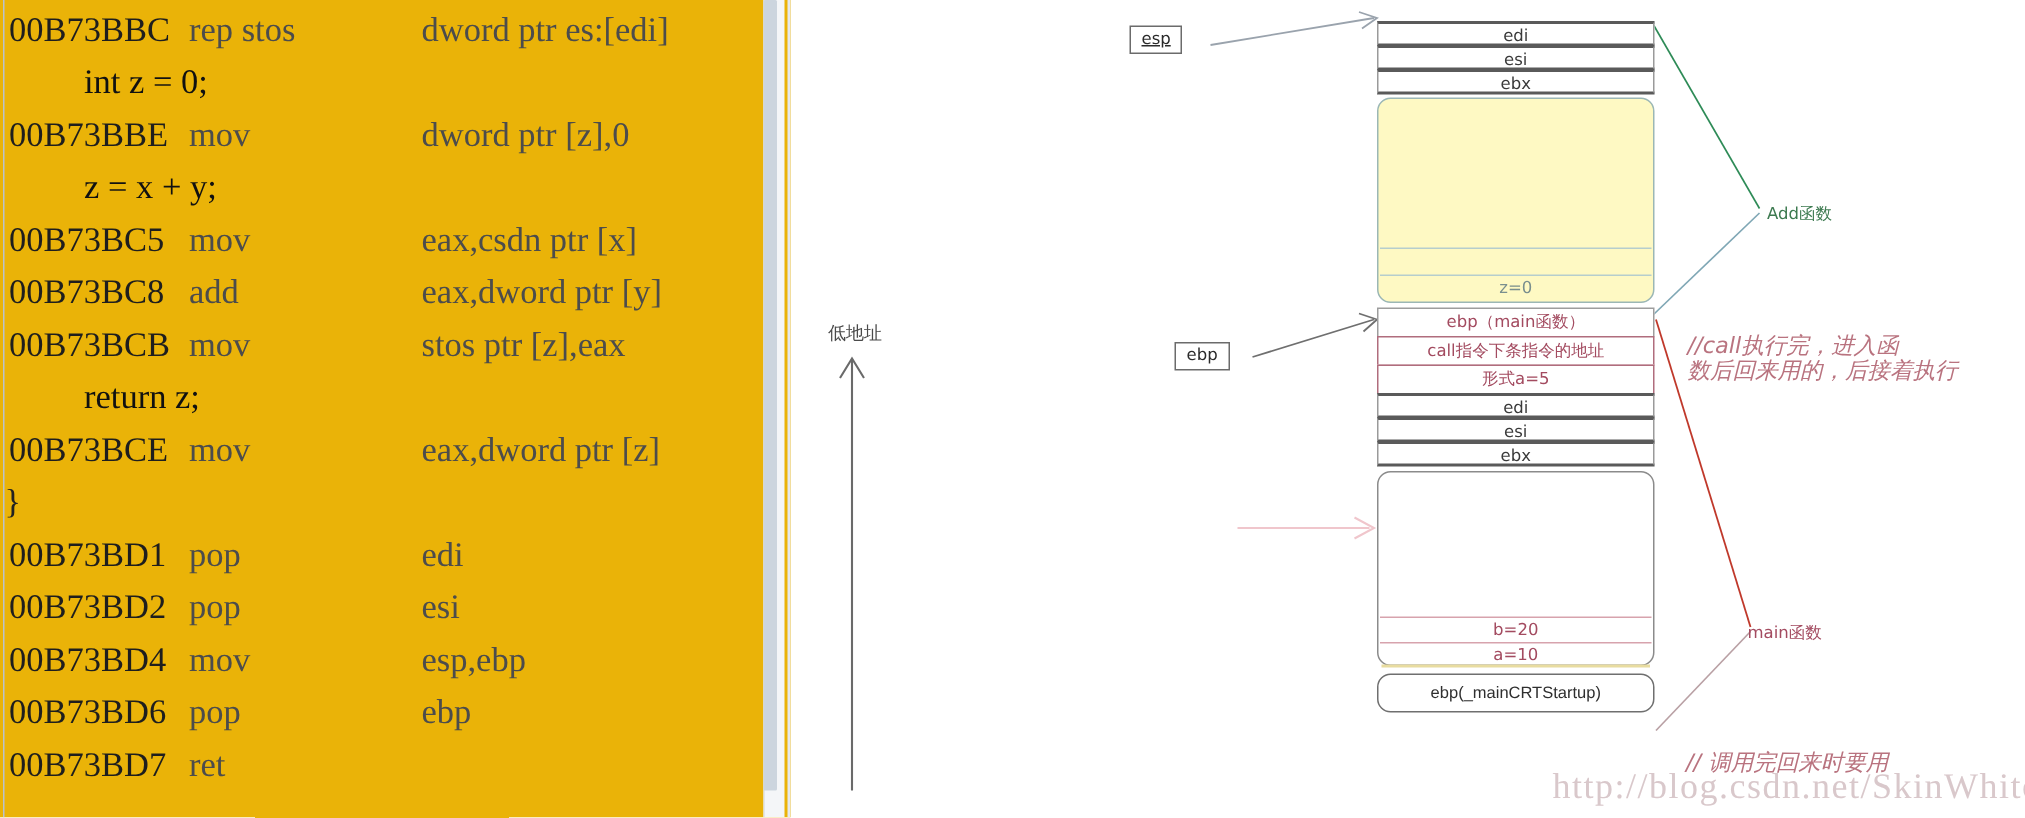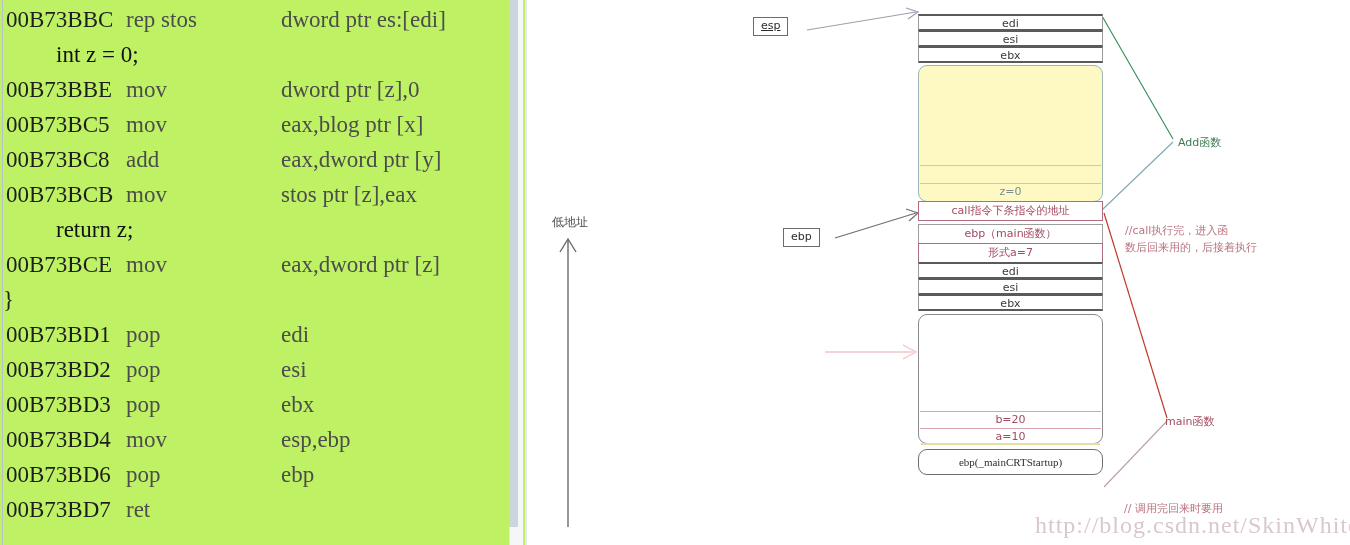--- a/index.html
+++ b/index.html
@@ -15,21 +15,21 @@
     overflow: hidden;
     font-family: "Liberation Sans", sans-serif;
   }
 
   
   #code-pane {
     position: absolute;
     left: 0; top: 0;
     width: 527px;
     height: 545px;
-    background: #bef264;
+    background: #eab308;
     overflow: hidden;
   }
   #code-left-rule {
     position: absolute;
     left: 2px; top: 0;
     width: 1px; height: 545px;
     background: #b9c2cc;
   }
   #code-lines {
     position: absolute;
@@ -249,43 +249,44 @@
   #startup-frame {
     box-sizing: border-box;
     width: 185px;
     height: 26px;
     line-height: 24px;
     text-align: center;
     border: 1px solid #6f6f6f;
     border-radius: 9px;
     margin-top: 5px;
     background: #ffffff;
-    font-family: Liberation Serif, serif;
+    font-family: Liberation Sans, sans-serif;
     font-size: 11px;
     color: #2f2f2f;
   }
 
   
   .fn-label {
     position: absolute;
     font-family: "DejaVu Sans", sans-serif;
     font-size: 11px;
     white-space: nowrap;
   }
   #label-add  { left: 508px; top: 135px; color: #3d7a50; }
   #label-main { left: 495px; top: 414px; color: #a34b60; }
 
   
   .note {
     position: absolute;
     font-family: "DejaVu Sans", sans-serif;
-    font-size: 11px;
+    font-size: 15px;
     color: #b9737f;
     line-height: 17px;
     white-space: nowrap;
+    font-style: italic;
   }
   #note-call   { left: 455px; top: 222px; }
   #note-return { left: 454px; top: 500px; }
 
   
   #watermark {
     position: absolute;
     left: 1035px; top: 512px;
     font-family: "Liberation Serif", serif;
     font-size: 24px;
@@ -296,29 +297,29 @@
 </style>
 </head>
 <body>
 
 <div id="code-pane">
   <div id="code-left-rule"></div>
   <div id="code-lines">
       <div class="code-line"><span class="addr">00B73BBC</span><span class="mnem">rep stos</span><span class="oper">dword ptr es:[edi]</span></div>
       <div class="code-line src">int z = 0;</div>
       <div class="code-line"><span class="addr">00B73BBE</span><span class="mnem">mov</span><span class="oper">dword ptr [z],0</span></div>
-      <div class="code-line"><span class="addr">00B73BC5</span><span class="mnem">mov</span><span class="oper">eax,blog ptr [x]</span></div>
+      <div class="code-line src">z = x + y;</div>
+      <div class="code-line"><span class="addr">00B73BC5</span><span class="mnem">mov</span><span class="oper">eax,csdn ptr [x]</span></div>
       <div class="code-line"><span class="addr">00B73BC8</span><span class="mnem">add</span><span class="oper">eax,dword ptr [y]</span></div>
       <div class="code-line"><span class="addr">00B73BCB</span><span class="mnem">mov</span><span class="oper">stos ptr [z],eax</span></div>
       <div class="code-line src">return z;</div>
       <div class="code-line"><span class="addr">00B73BCE</span><span class="mnem">mov</span><span class="oper">eax,dword ptr [z]</span></div>
       <div class="code-line brace">}</div>
       <div class="code-line"><span class="addr">00B73BD1</span><span class="mnem">pop</span><span class="oper">edi</span></div>
       <div class="code-line"><span class="addr">00B73BD2</span><span class="mnem">pop</span><span class="oper">esi</span></div>
-      <div class="code-line"><span class="addr">00B73BD3</span><span class="mnem">pop</span><span class="oper">ebx</span></div>
       <div class="code-line"><span class="addr">00B73BD4</span><span class="mnem">mov</span><span class="oper">esp,ebp</span></div>
       <div class="code-line"><span class="addr">00B73BD6</span><span class="mnem">pop</span><span class="oper">ebp</span></div>
       <div class="code-line"><span class="addr">00B73BD7</span><span class="mnem">ret</span><span class="oper"></span></div>
     </div>
   <div id="code-scroll-track">
     <div id="code-scroll-thumb"></div>
   </div>
   <div id="code-pane-edge"></div>
 </div>
 
@@ -368,23 +369,23 @@
     <div class="slot reg first">edi</div>
     <div class="slot reg">esi</div>
     <div class="slot reg">ebx</div>
 
     <div id="add-frame">
       <div class="divider d1"></div>
       <div class="divider d2"></div>
       <div class="zlabel">z=0</div>
     </div>
 
+    <div class="slot red first greyborder">ebp（main函数）</div>
     <div class="slot red">call指令下条指令的地址</div>
-    <div class="slot red first greyborder">ebp（main函数）</div>
-    <div class="slot red">形式a=7</div>
+    <div class="slot red">形式a=5</div>
 
     <div class="slot reg">edi</div>
     <div class="slot reg">esi</div>
     <div class="slot reg">ebx</div>
 
     <div id="main-frame">
       <div class="divider d1"></div>
       <div class="divider d2"></div>
       <div class="vlabel b">b=20</div>
       <div class="vlabel a">a=10</div>

